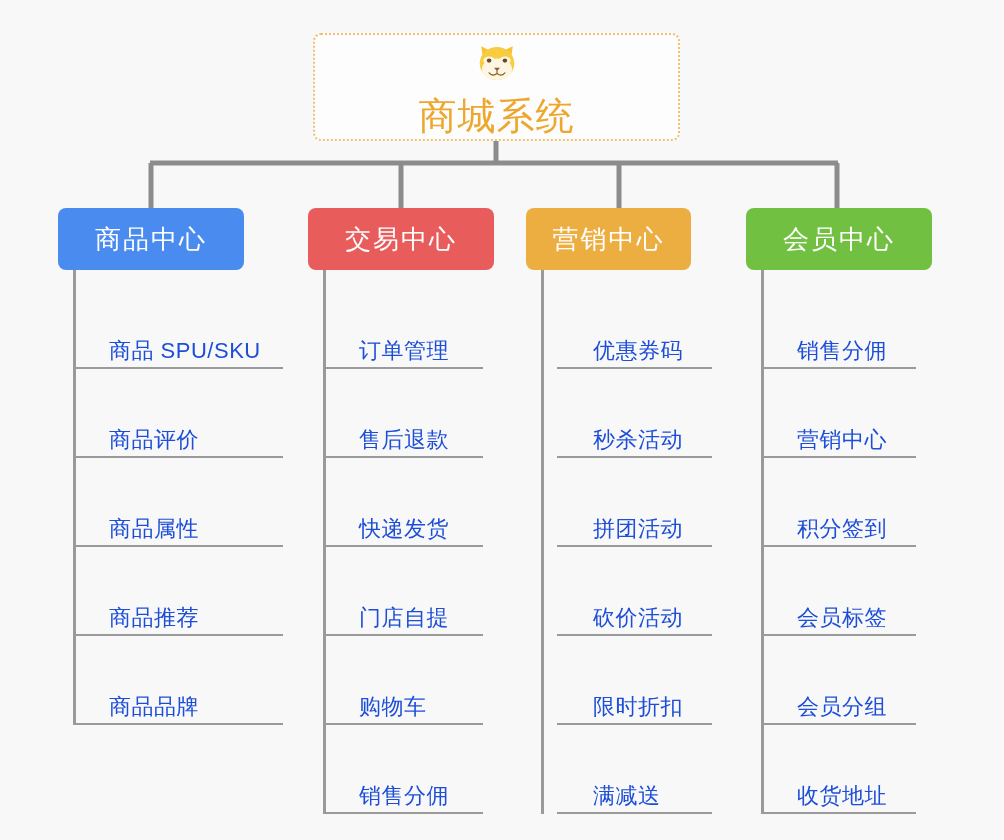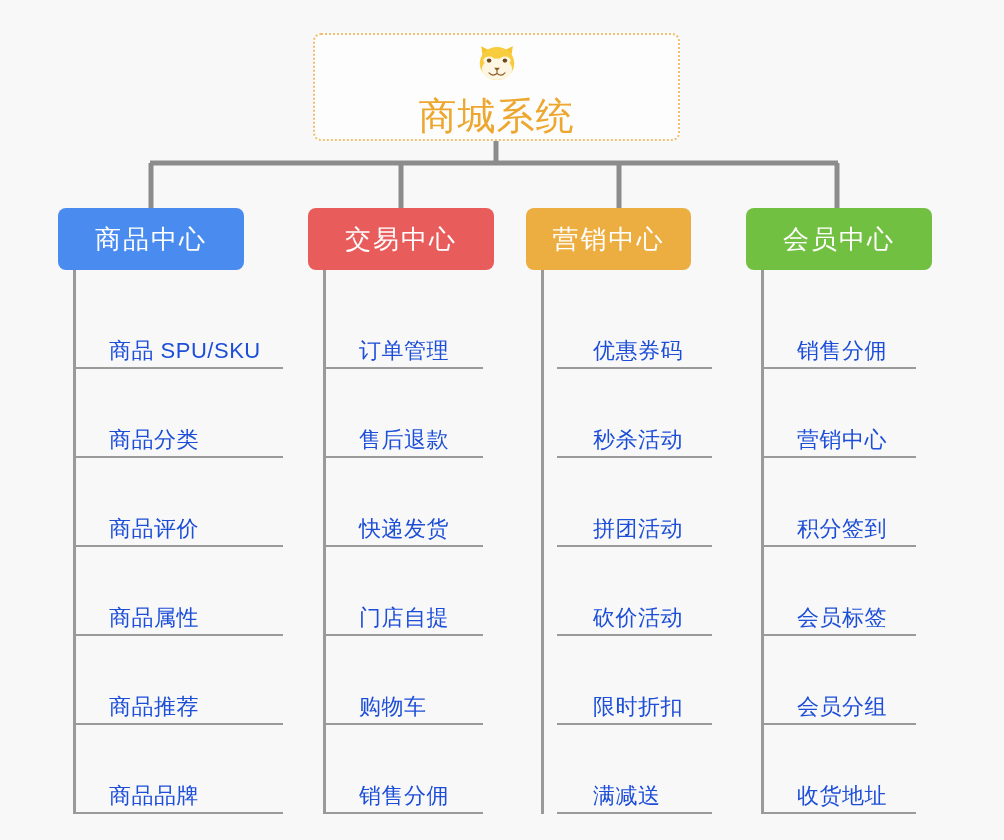--- a/index.html
+++ b/index.html
@@ -169,24 +169,20 @@
   <div class="branch" id="branch-0">
     <div class="branch-header">
       <span>商品中心</span>
     </div>
     <div class="leaf-list">
       <div class="leaf-item">
         <span class="leaf-label">商品 SPU/SKU</span>
         <span class="leaf-underline"></span>
       </div>
       <div class="leaf-item">
-        <span class="leaf-label">商品分类</span>
-        <span class="leaf-underline"></span>
-      </div>
-      <div class="leaf-item">
         <span class="leaf-label">商品评价</span>
         <span class="leaf-underline"></span>
       </div>
       <div class="leaf-item">
         <span class="leaf-label">商品属性</span>
         <span class="leaf-underline"></span>
       </div>
       <div class="leaf-item">
         <span class="leaf-label">商品推荐</span>
         <span class="leaf-underline"></span>

